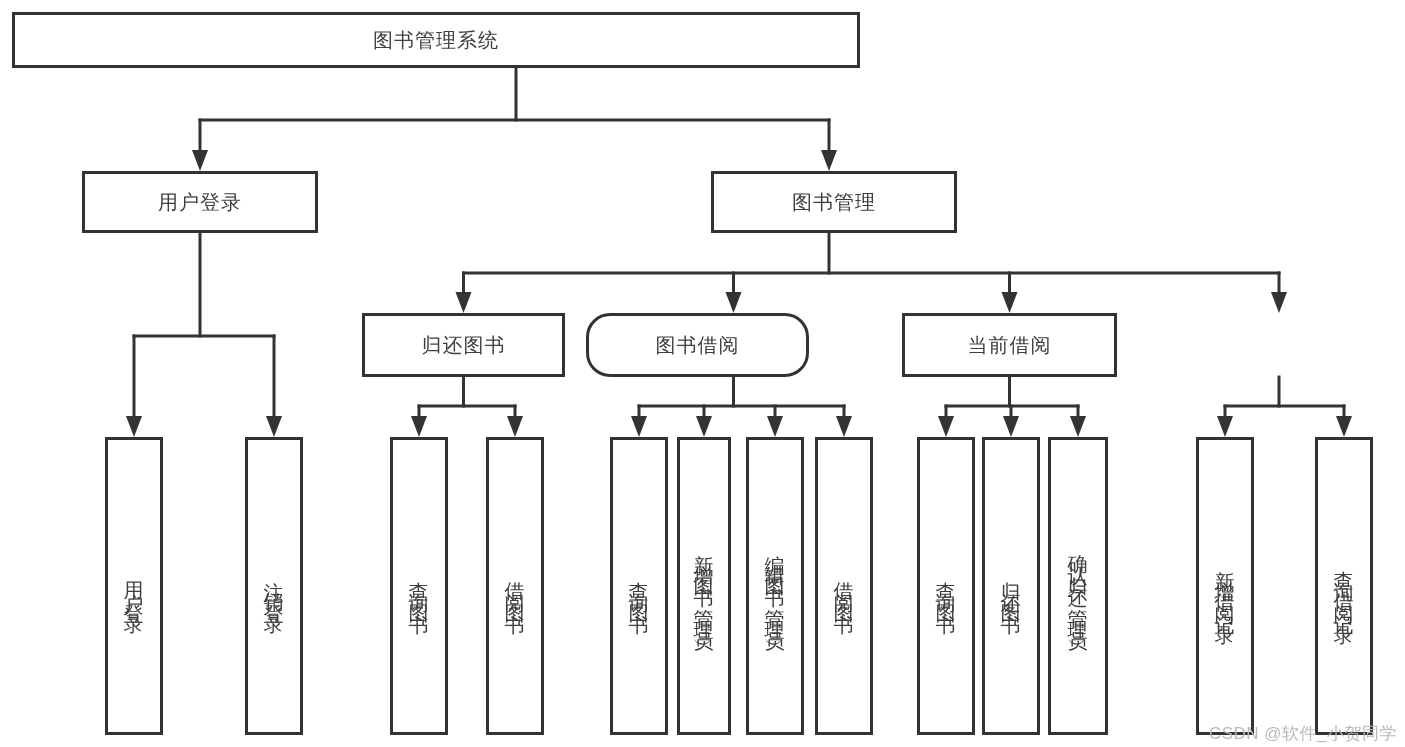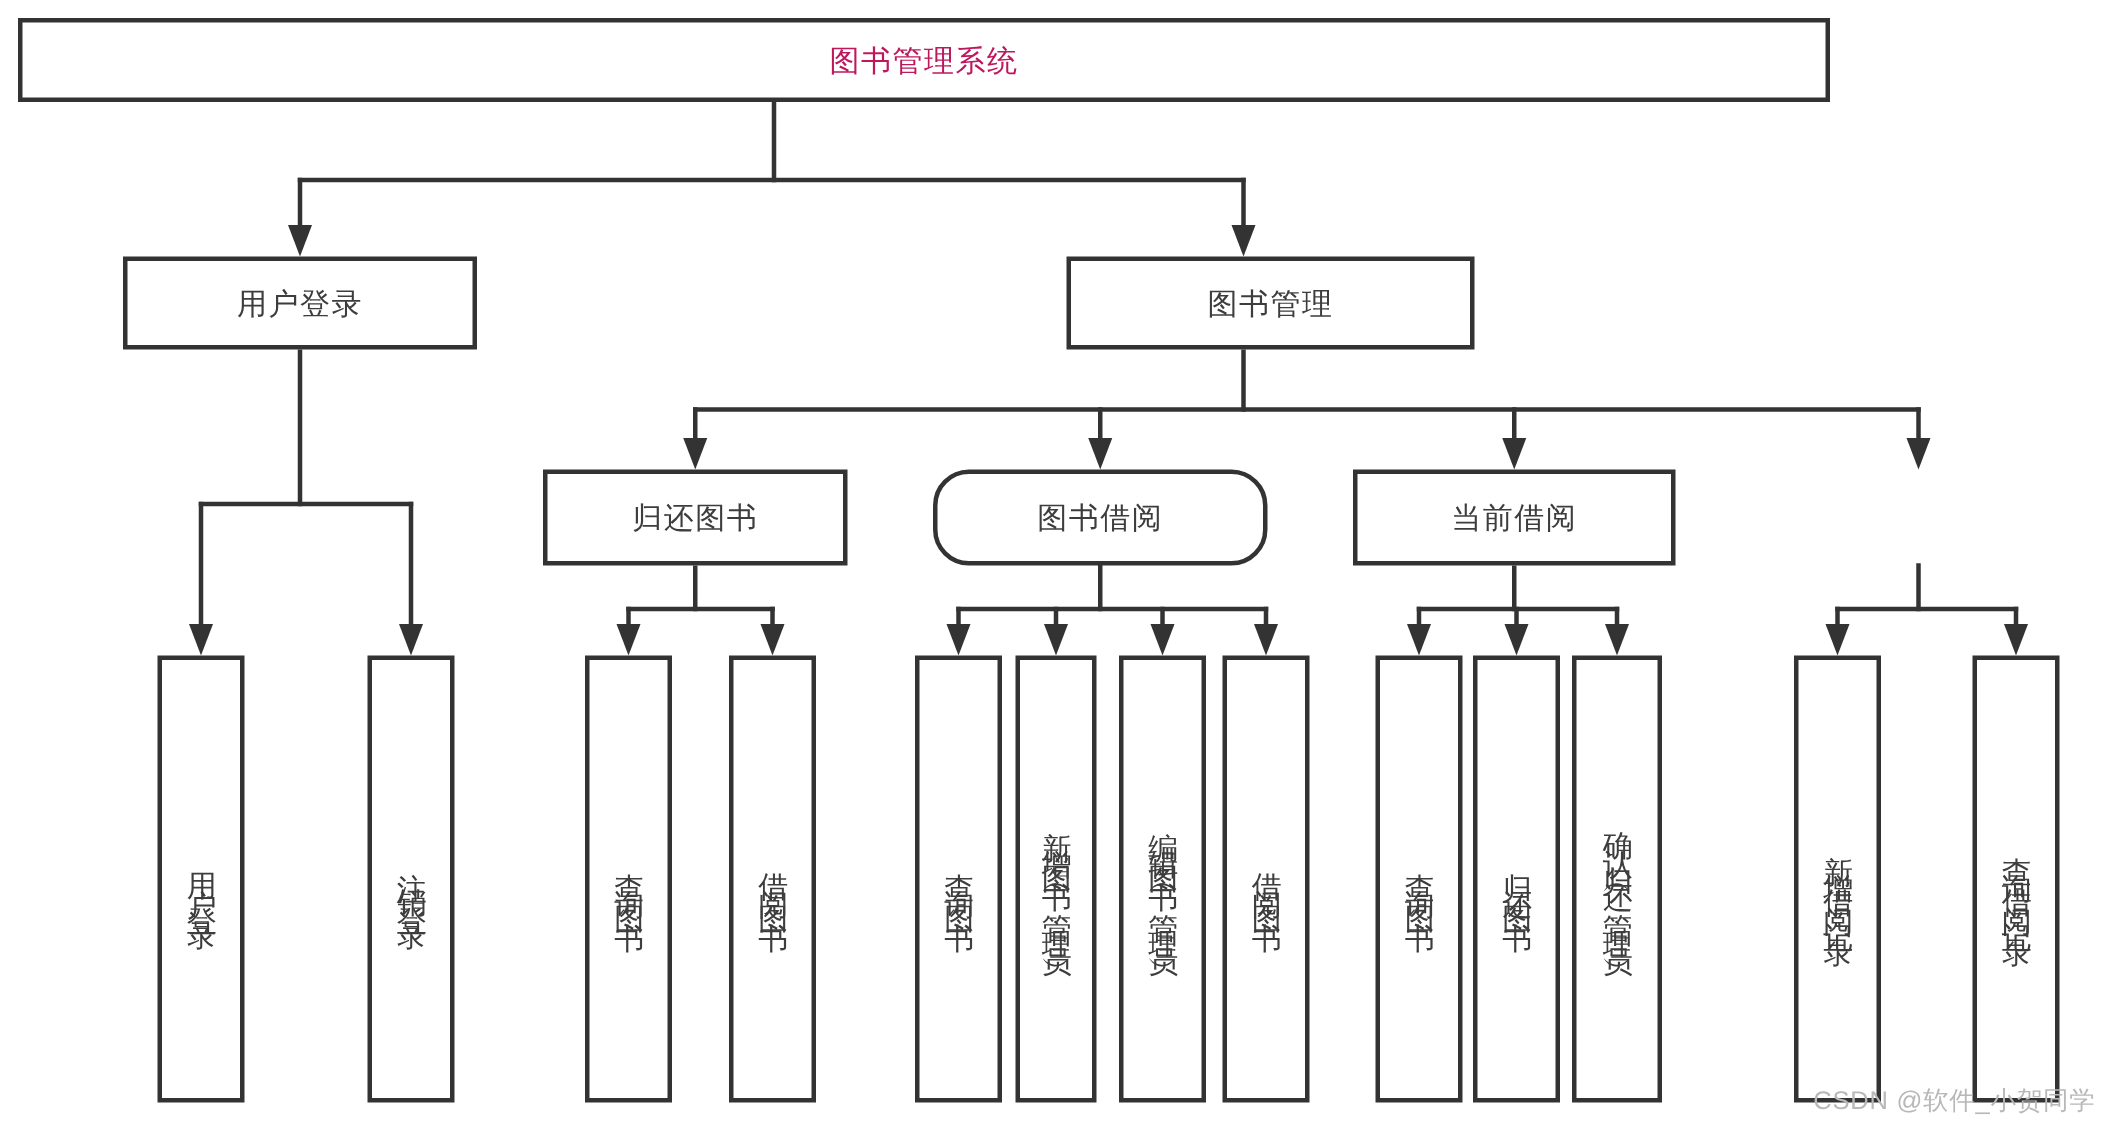--- a/index.html
+++ b/index.html
@@ -102,25 +102,25 @@
       <line x1="1078" y1="406" x2="1078" y2="421" stroke="#333333" stroke-width="3" stroke-linecap="square"></line>
       <polygon points="1070,416 1086,416 1078,437" fill="#333333"></polygon>
       <line x1="1279" y1="377" x2="1279" y2="406" stroke="#333333" stroke-width="3" stroke-linecap="square"></line>
       <line x1="1225" y1="406" x2="1344" y2="406" stroke="#333333" stroke-width="3" stroke-linecap="square"></line>
       <line x1="1225" y1="406" x2="1225" y2="421" stroke="#333333" stroke-width="3" stroke-linecap="square"></line>
       <polygon points="1217,416 1233,416 1225,437" fill="#333333"></polygon>
       <line x1="1344" y1="406" x2="1344" y2="421" stroke="#333333" stroke-width="3" stroke-linecap="square"></line>
       <polygon points="1336,416 1352,416 1344,437" fill="#333333"></polygon>
     </svg>
   <div id="watermark">CSDN @软件_小贺同学</div>
-<div class="node horizontal" style="left: 12px; top: 12px; width: 1208px; height: 56px; border-color: rgb(51, 51, 51); background: rgb(255, 255, 255); color: #be185d;">图书管理系统</div>
+<div class="node horizontal" style="left: 12px; top: 12px; width: 848px; height: 56px; border-color: rgb(51, 51, 51); background: rgb(255, 255, 255); color: #404040;">图书管理系统</div>
     <div class="node horizontal" style="left: 82px; top: 171px; width: 236px; height: 62px; border-color: rgb(51, 51, 51); background: rgb(255, 255, 255); color: rgb(61, 61, 61);">用户登录</div>
-    <div class="node horizontal" style="left: 711px; top: 171px; width: 272px; height: 62px; border-color: rgb(51, 51, 51); background: rgb(255, 255, 255); color: rgb(61, 61, 61);">图书管理</div>
+    <div class="node horizontal" style="left: 711px; top: 171px; width: 246px; height: 62px; border-color: rgb(51, 51, 51); background: rgb(255, 255, 255); color: rgb(61, 61, 61);">图书管理</div>
     <div class="node horizontal" style="left: 362px; top: 313px; width: 203px; height: 64px; border-color: rgb(51, 51, 51); background: rgb(255, 255, 255); color: rgb(61, 61, 61);">归还图书</div>
-    <div class="node horizontal" style="left: 622px; top: 313px; width: 223px; height: 64px; border-color: rgb(51, 51, 51); background: rgb(255, 255, 255); color: rgb(61, 61, 61); border-radius: 24px;">图书借阅</div>
+    <div class="node horizontal" style="left: 586px; top: 313px; width: 223px; height: 64px; border-color: rgb(51, 51, 51); background: rgb(255, 255, 255); color: rgb(61, 61, 61); border-radius: 24px;">图书借阅</div>
     <div class="node horizontal" style="left: 902px; top: 313px; width: 215px; height: 64px; border-color: rgb(51, 51, 51); background: rgb(255, 255, 255); color: rgb(61, 61, 61);">当前借阅</div>
     <div class="node vertical" style="left: 105px; top: 437px; width: 58px; height: 298px; border-color: rgb(51, 51, 51); background: rgb(255, 255, 255); color: rgb(61, 61, 61);">用户登录</div>
     <div class="node vertical" style="left: 245px; top: 437px; width: 58px; height: 298px; border-color: rgb(51, 51, 51); background: rgb(255, 255, 255); color: rgb(61, 61, 61);">注销登录</div>
     <div class="node vertical" style="left: 390px; top: 437px; width: 58px; height: 298px; border-color: rgb(51, 51, 51); background: rgb(255, 255, 255); color: rgb(61, 61, 61);">查询图书</div>
     <div class="node vertical" style="left: 486px; top: 437px; width: 58px; height: 298px; border-color: rgb(51, 51, 51); background: rgb(255, 255, 255); color: rgb(61, 61, 61);">借阅图书</div>
     <div class="node vertical" style="left: 610px; top: 437px; width: 58px; height: 298px; border-color: rgb(51, 51, 51); background: rgb(255, 255, 255); color: rgb(61, 61, 61);">查询图书</div>
     <div class="node vertical" style="left: 677px; top: 437px; width: 54px; height: 298px; border-color: rgb(51, 51, 51); background: rgb(255, 255, 255); color: rgb(61, 61, 61);">新增图书（管理员）</div>
     <div class="node vertical" style="left: 746px; top: 437px; width: 58px; height: 298px; border-color: rgb(51, 51, 51); background: rgb(255, 255, 255); color: rgb(61, 61, 61);">编辑图书（管理员）</div>
     <div class="node vertical" style="left: 815px; top: 437px; width: 58px; height: 298px; border-color: rgb(51, 51, 51); background: rgb(255, 255, 255); color: rgb(61, 61, 61);">借阅图书</div>
     <div class="node vertical" style="left: 917px; top: 437px; width: 58px; height: 298px; border-color: rgb(51, 51, 51); background: rgb(255, 255, 255); color: rgb(61, 61, 61);">查询图书</div>

